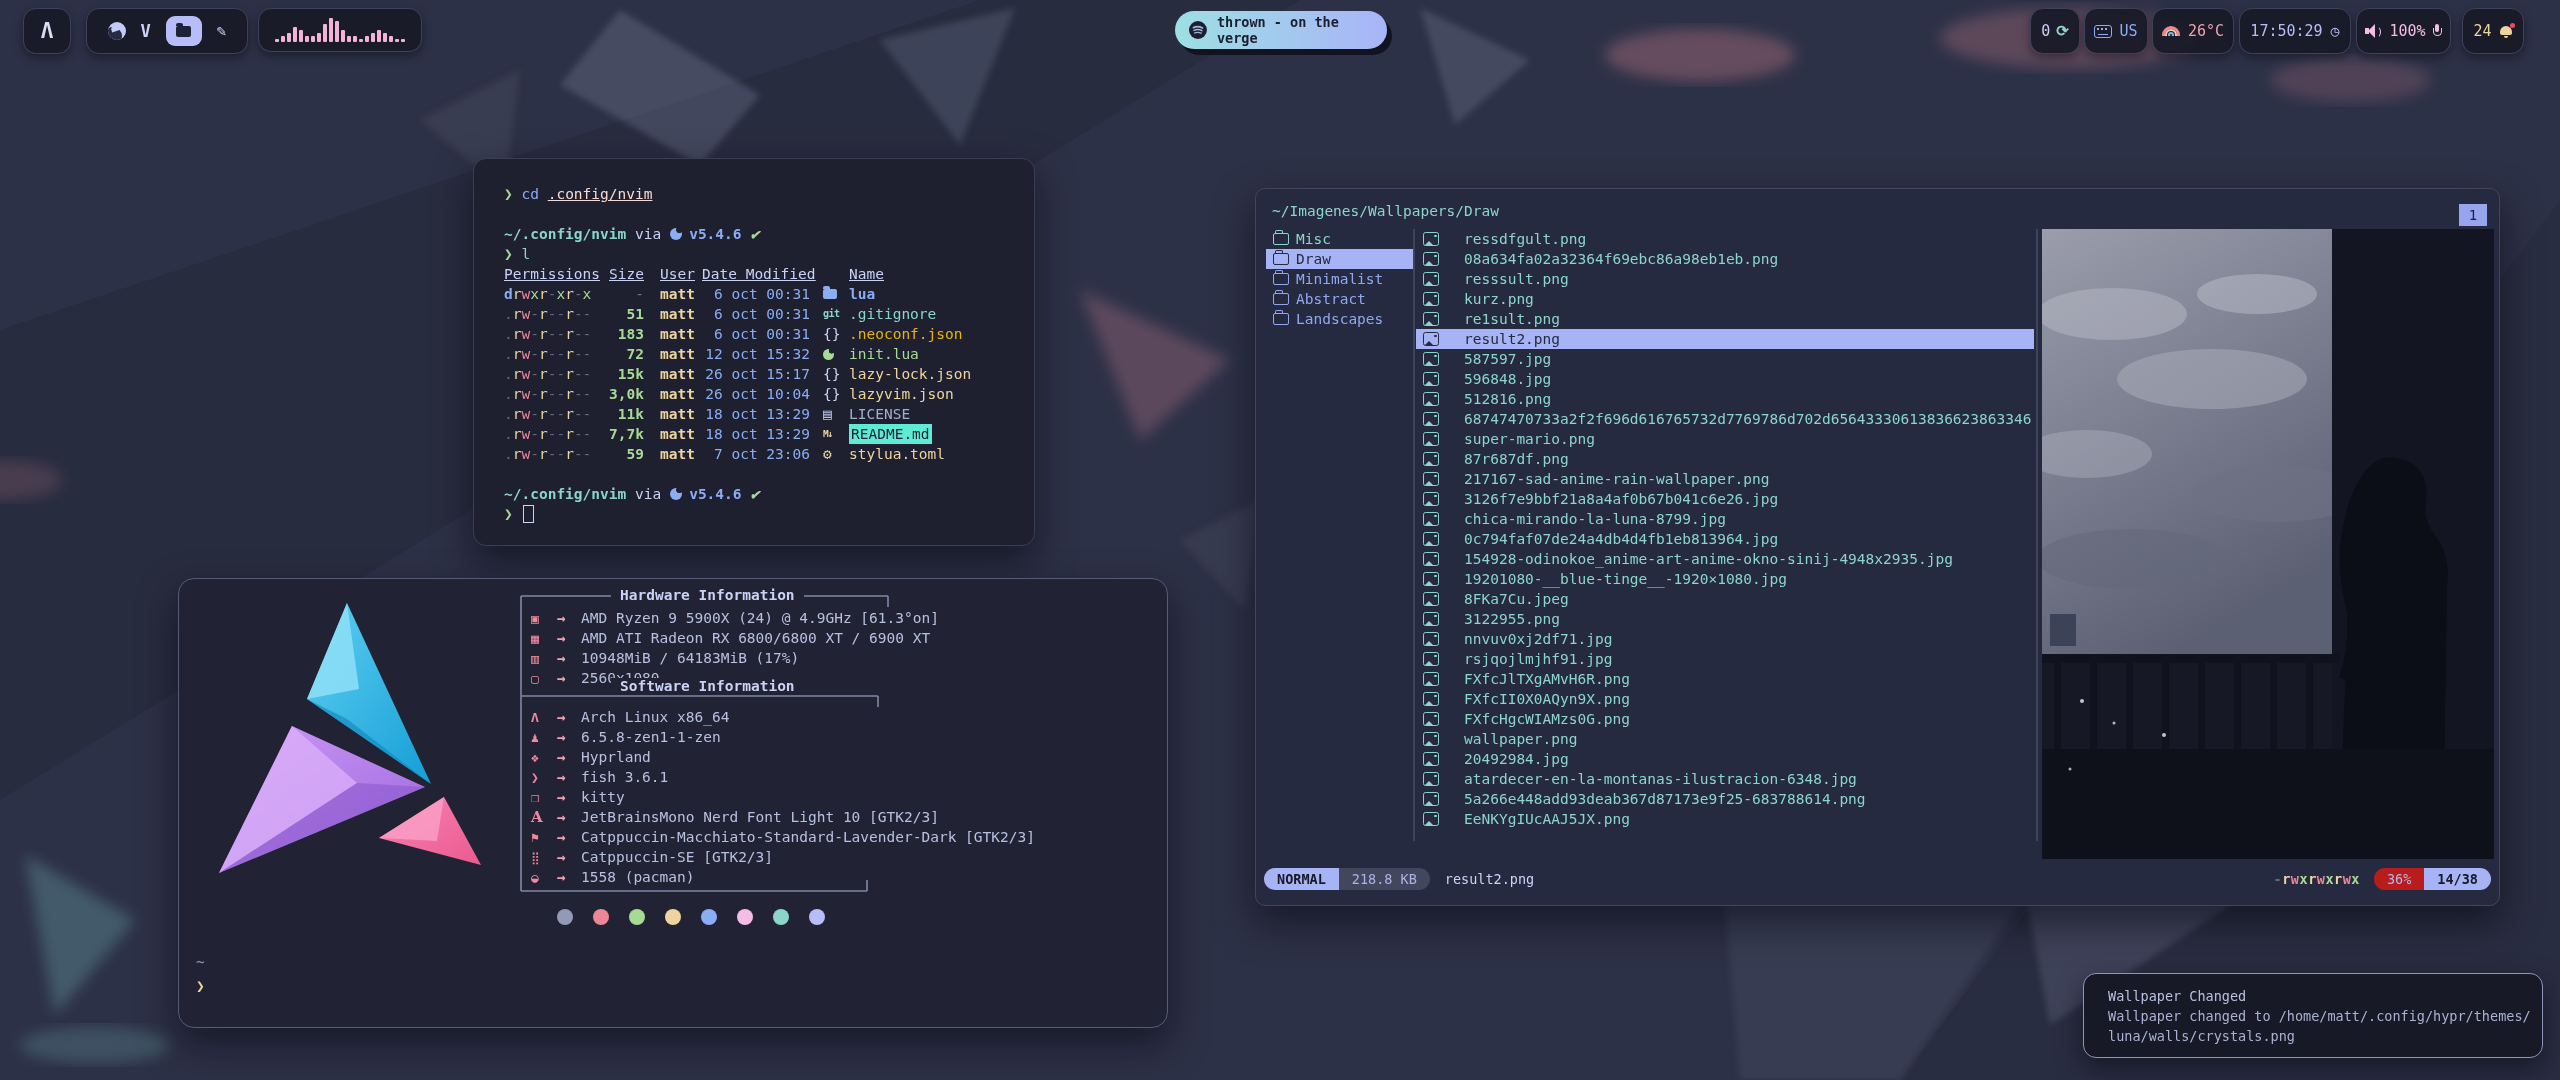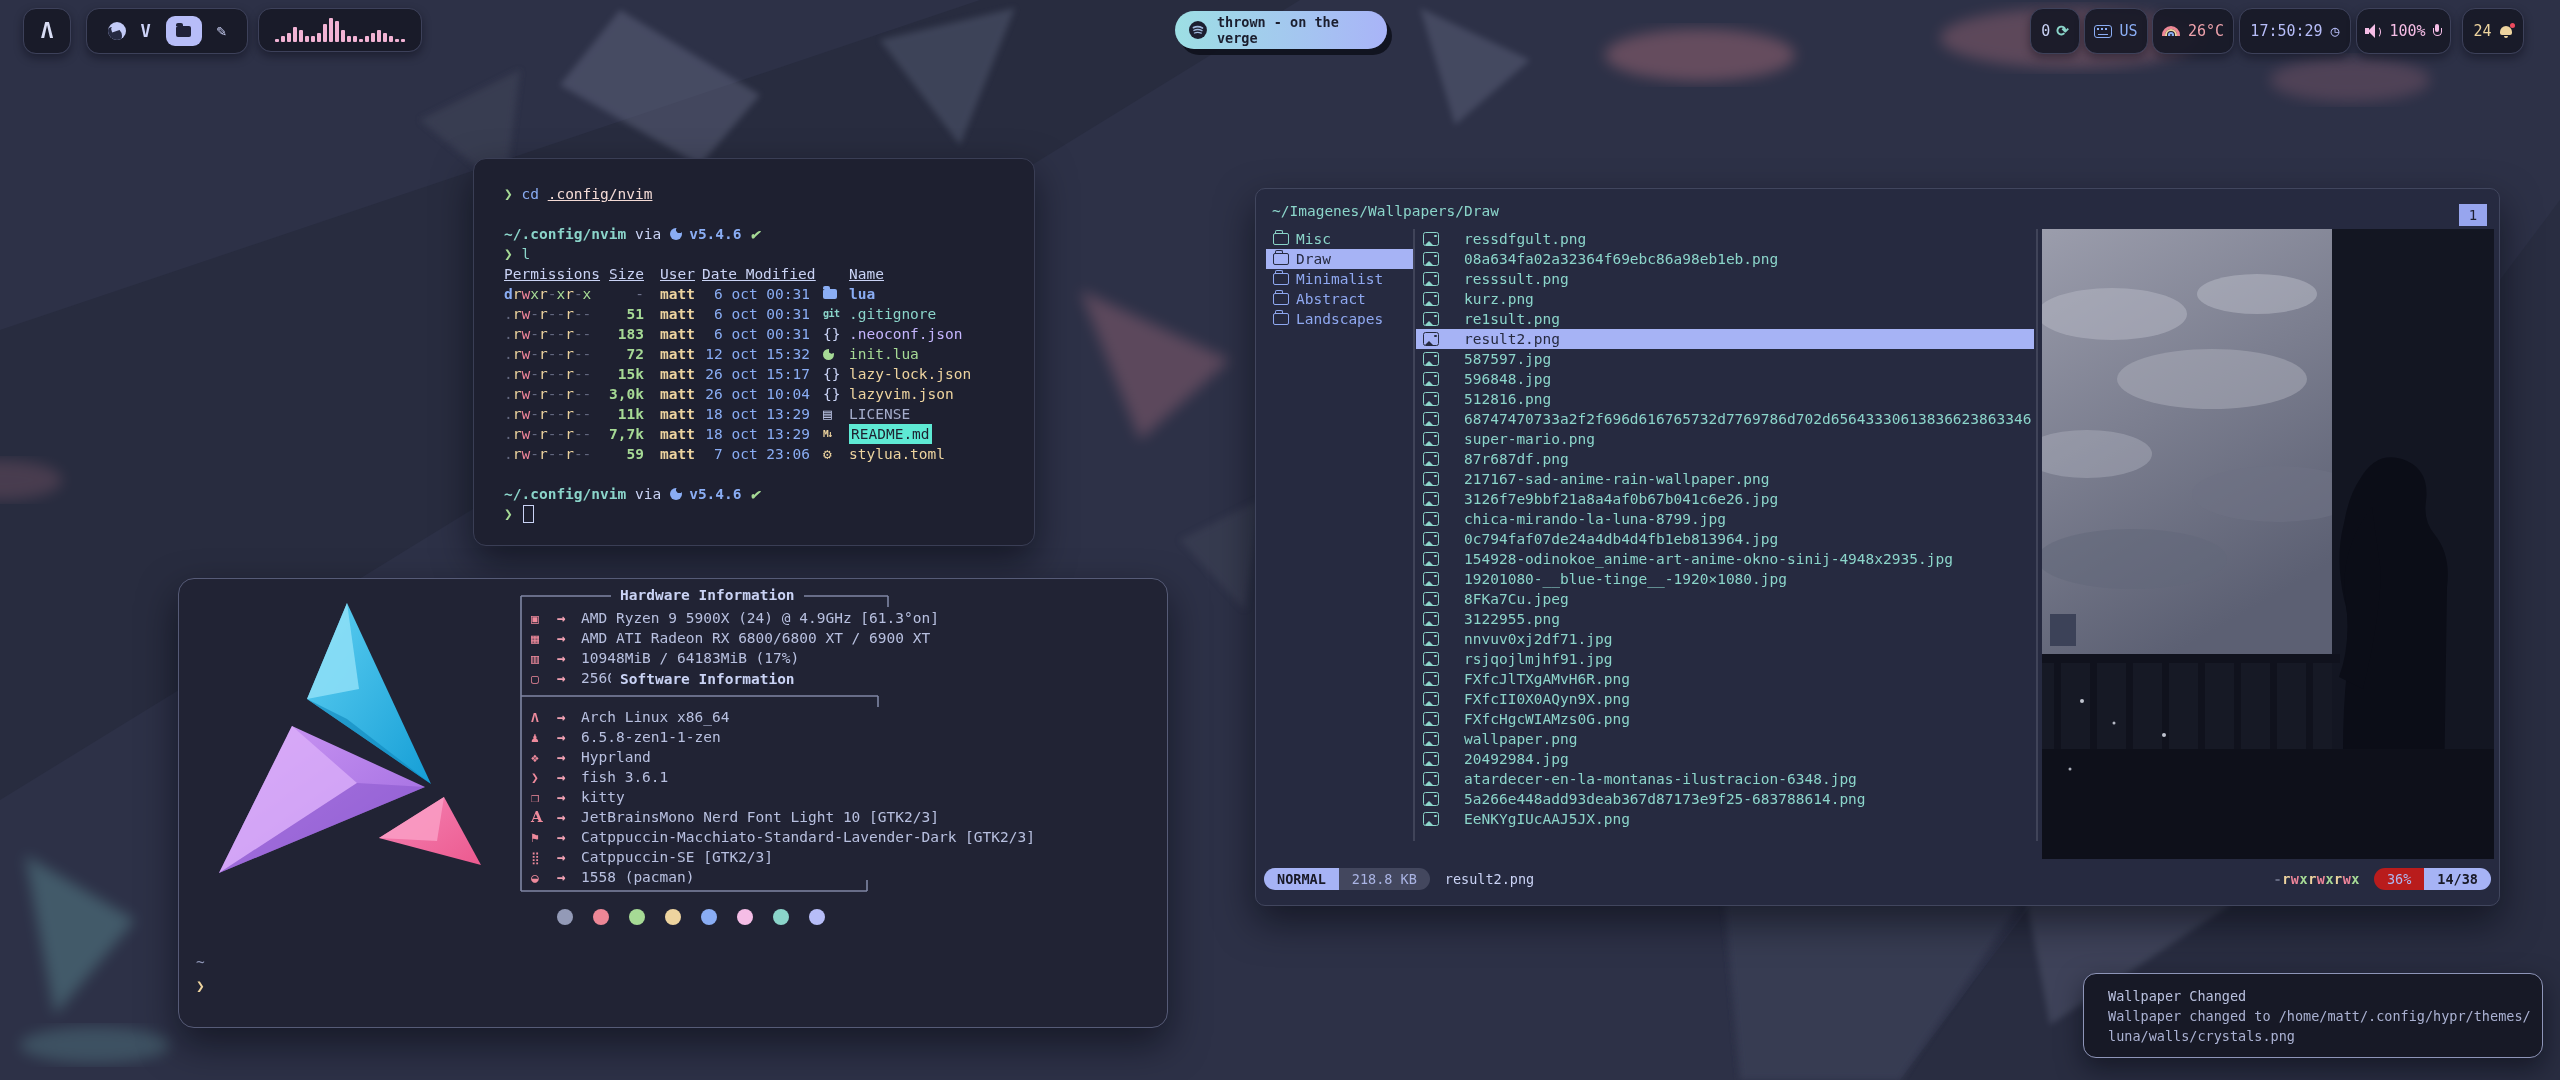--- a/index.html
+++ b/index.html
@@ -108,41 +108,41 @@
   .fi{width:26px;display:inline-flex;align-items:center;justify-content:flex-start;height:16px;position:relative;}
   .fi.folder::before{content:"";width:14px;height:10px;background:#8aadf4;border-radius:2px;display:inline-block;}
   .fi.folder::after{content:"";position:absolute;top:0;left:0;width:7px;height:3px;background:#8aadf4;border-radius:2px 2px 0 0;}
   .fi.git::before{content:"git";color:#8bd5ca;font-weight:bold;font-size:10px;letter-spacing:-0.5px;}
   .fi.json::before{content:"{}";color:#cad3f5;}
   .fi.lua::before{content:"";width:11px;height:11px;border-radius:50%;display:inline-block;
     background:radial-gradient(circle at 78% 16%,#1e2030 0 2.6px,#a6da95 3.1px);}
   .fi.book::before{content:"▤";color:#b8c0e0;}
   .fi.md::before{content:"M↓";font-size:9.5px;font-weight:bold;color:#eed49f;letter-spacing:-1px;}
   .fi.gear::before{content:"⚙";color:#eed49f;}
-  .fname{color:#c4b5fd;}
+  .fname{color:#eab308;}
   .lsrow.c-blue .fname{color:#8aadf4;font-weight:bold;}
   .lsrow.c-blue .col-size{color:#6e738d;font-weight:normal;}
   .lsrow.c-teal .fname{color:#8bd5ca;}
   .lsrow.c-green .fname{color:#a6da95;}
   .lsrow.c-yellow .fname{color:#eed49f;}
   .lsrow.c-gray .fname{color:#a5adcb;}
   .lsrow.selected .fname{background:#5eead4;color:#1e2030;padding:0 2px;}
   .cursor-block{display:inline-block;width:9px;height:16px;border:1.5px solid #cad3f5;margin-left:10px;}
 
   
   #fetch{
     left:178px;top:578px;width:990px;height:450px;
     background:#212334;border:1px solid #565b77;border-radius:16px;
     font-size:14.5px;color:#b8c0e0;
   }
   #fetch-logo{position:absolute;left:18px;top:12px;}
   #frame-svg{position:absolute;left:341px;top:0;}
   .boxtitle{position:absolute;background:#212334;padding:0 9px;font-weight:bold;color:#cad3f5;z-index:2;}
   #hw-title{left:432px;top:8px;}
-  #sw-title{left:432px;top:92px;}
+  #sw-title{left:432px;top:99px;}
   .inforows{position:absolute;left:352px;}
   #hw-rows{top:29px;}
   #sw-rows{top:128px;}
   .inforow{height:20px;display:flex;align-items:center;white-space:pre;}
   .xico{width:26px;display:inline-block;color:#ee8a9c;font-size:13px;}
   .xico.cpu::before{content:"▣";}
   .xico.gpu::before{content:"▦";}
   .xico.memory::before{content:"▥";}
   .xico.display::before{content:"▢";}
   .xico.os::before{content:"Λ";font-weight:bold;}

